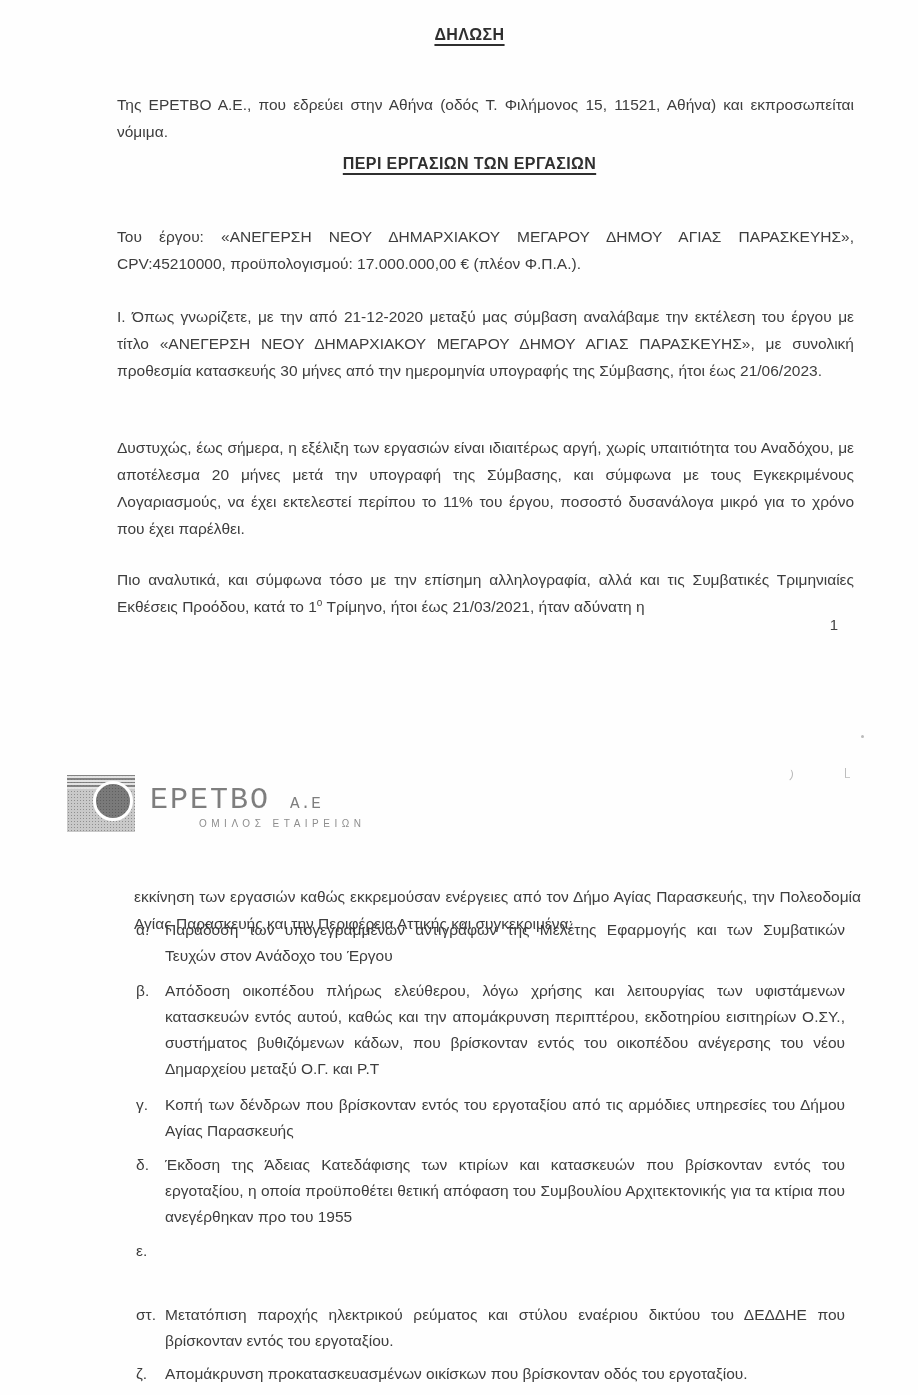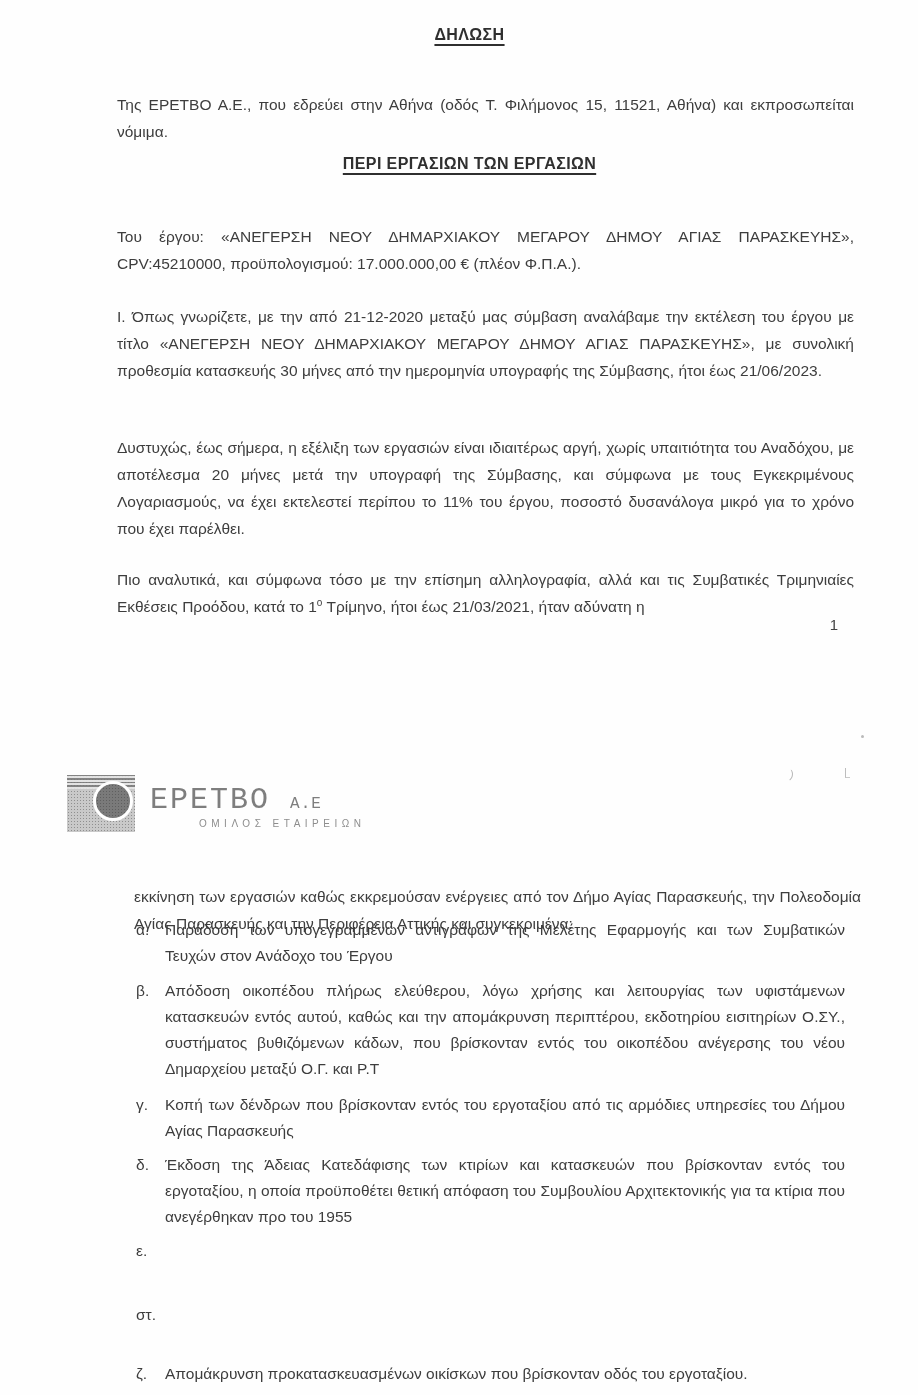--- a/index.html
+++ b/index.html
@@ -109,18 +109,19 @@
   <span class="list-marker">δ.</span>
   <span>Έκδοση της Άδειας Κατεδάφισης των κτιρίων και κατασκευών που βρίσκονταν εντός του εργοταξίου, η οποία προϋποθέτει θετική απόφαση του Συμβουλίου Αρχιτεκτονικής για τα κτίρια που ανεγέρθηκαν προ του 1955</span>
 </div>
 
 <div class="abs list-item" style="top:1238px;">
   <span class="list-marker">ε.</span>
 </div>
 
 <div class="abs list-item" style="top:1302px;">
   <span class="list-marker">στ.</span>
+  <span>Μετατόπιση παροχής ηλεκτρικού ρεύματος και στύλου εναέριου δικτύου του ΔΕΔΔΗΕ που βρίσκονταν εντός του εργοταξίου.</span>
 </div>
 
 <div class="abs list-item" style="top:1361px;">
   <span class="list-marker">ζ.</span>
   <span>Απομάκρυνση προκατασκευασμένων οικίσκων που βρίσκονταν οδός του εργοταξίου.</span>
 </div>
 
 </body></html>

